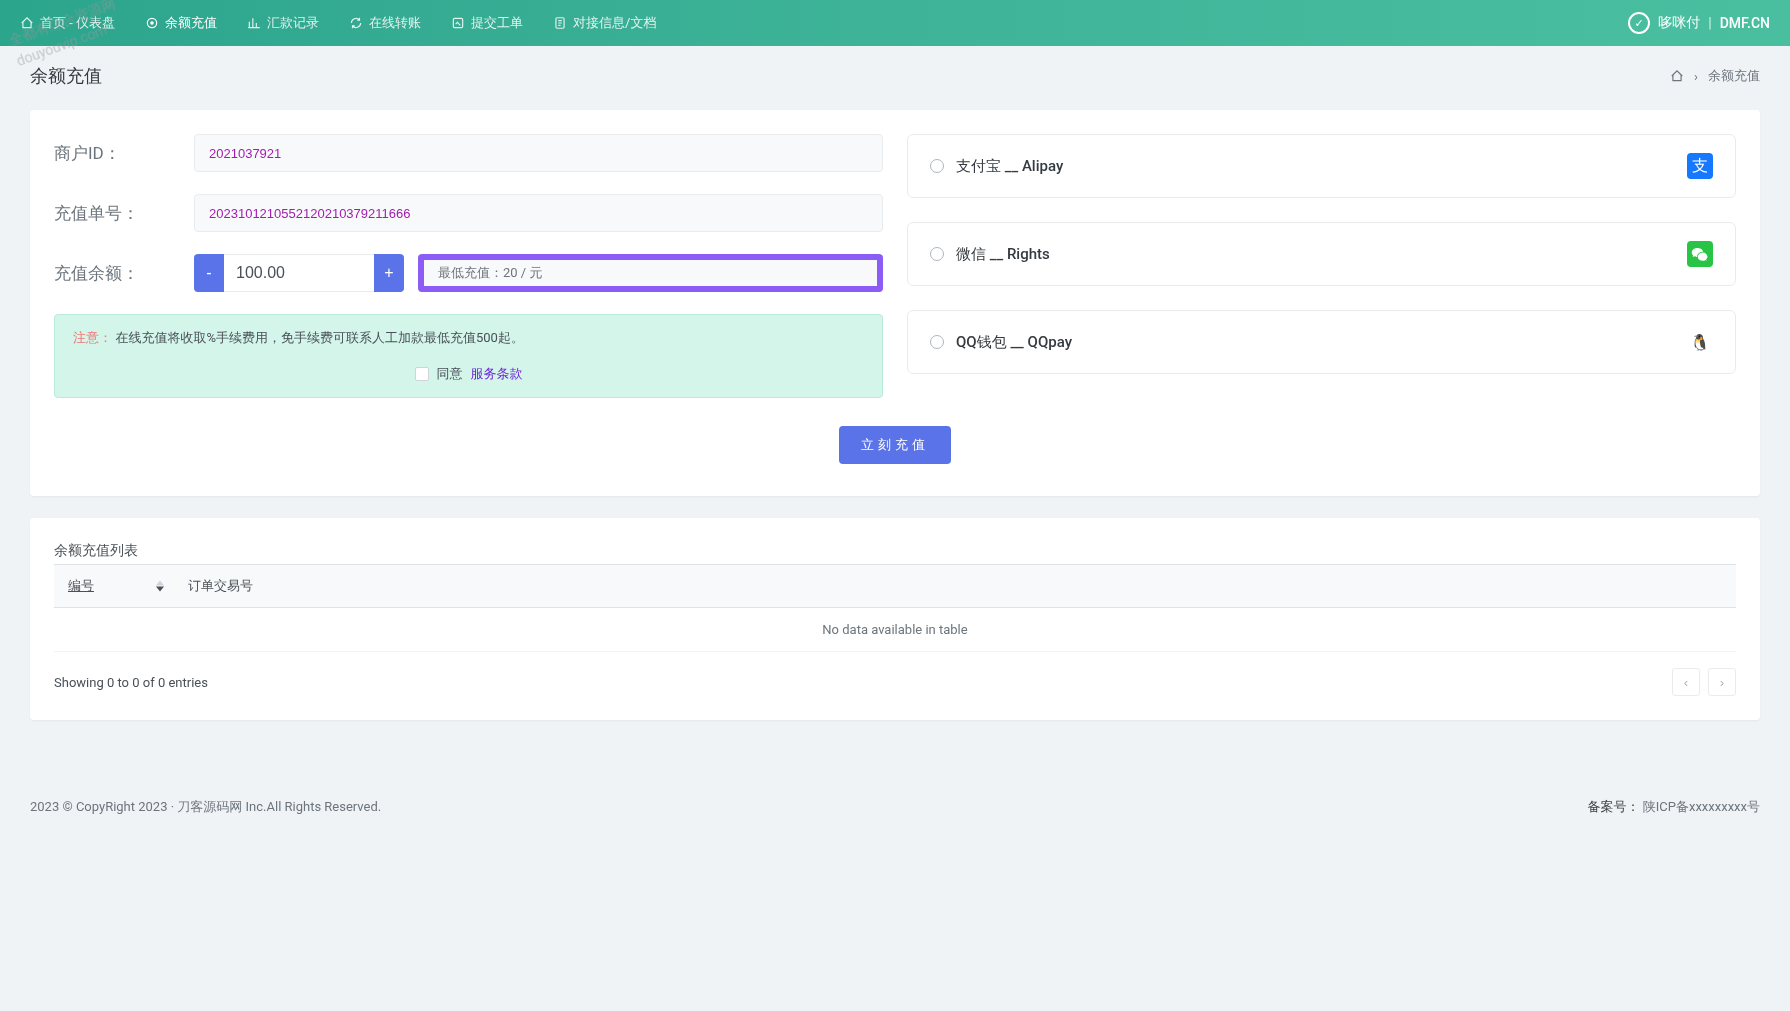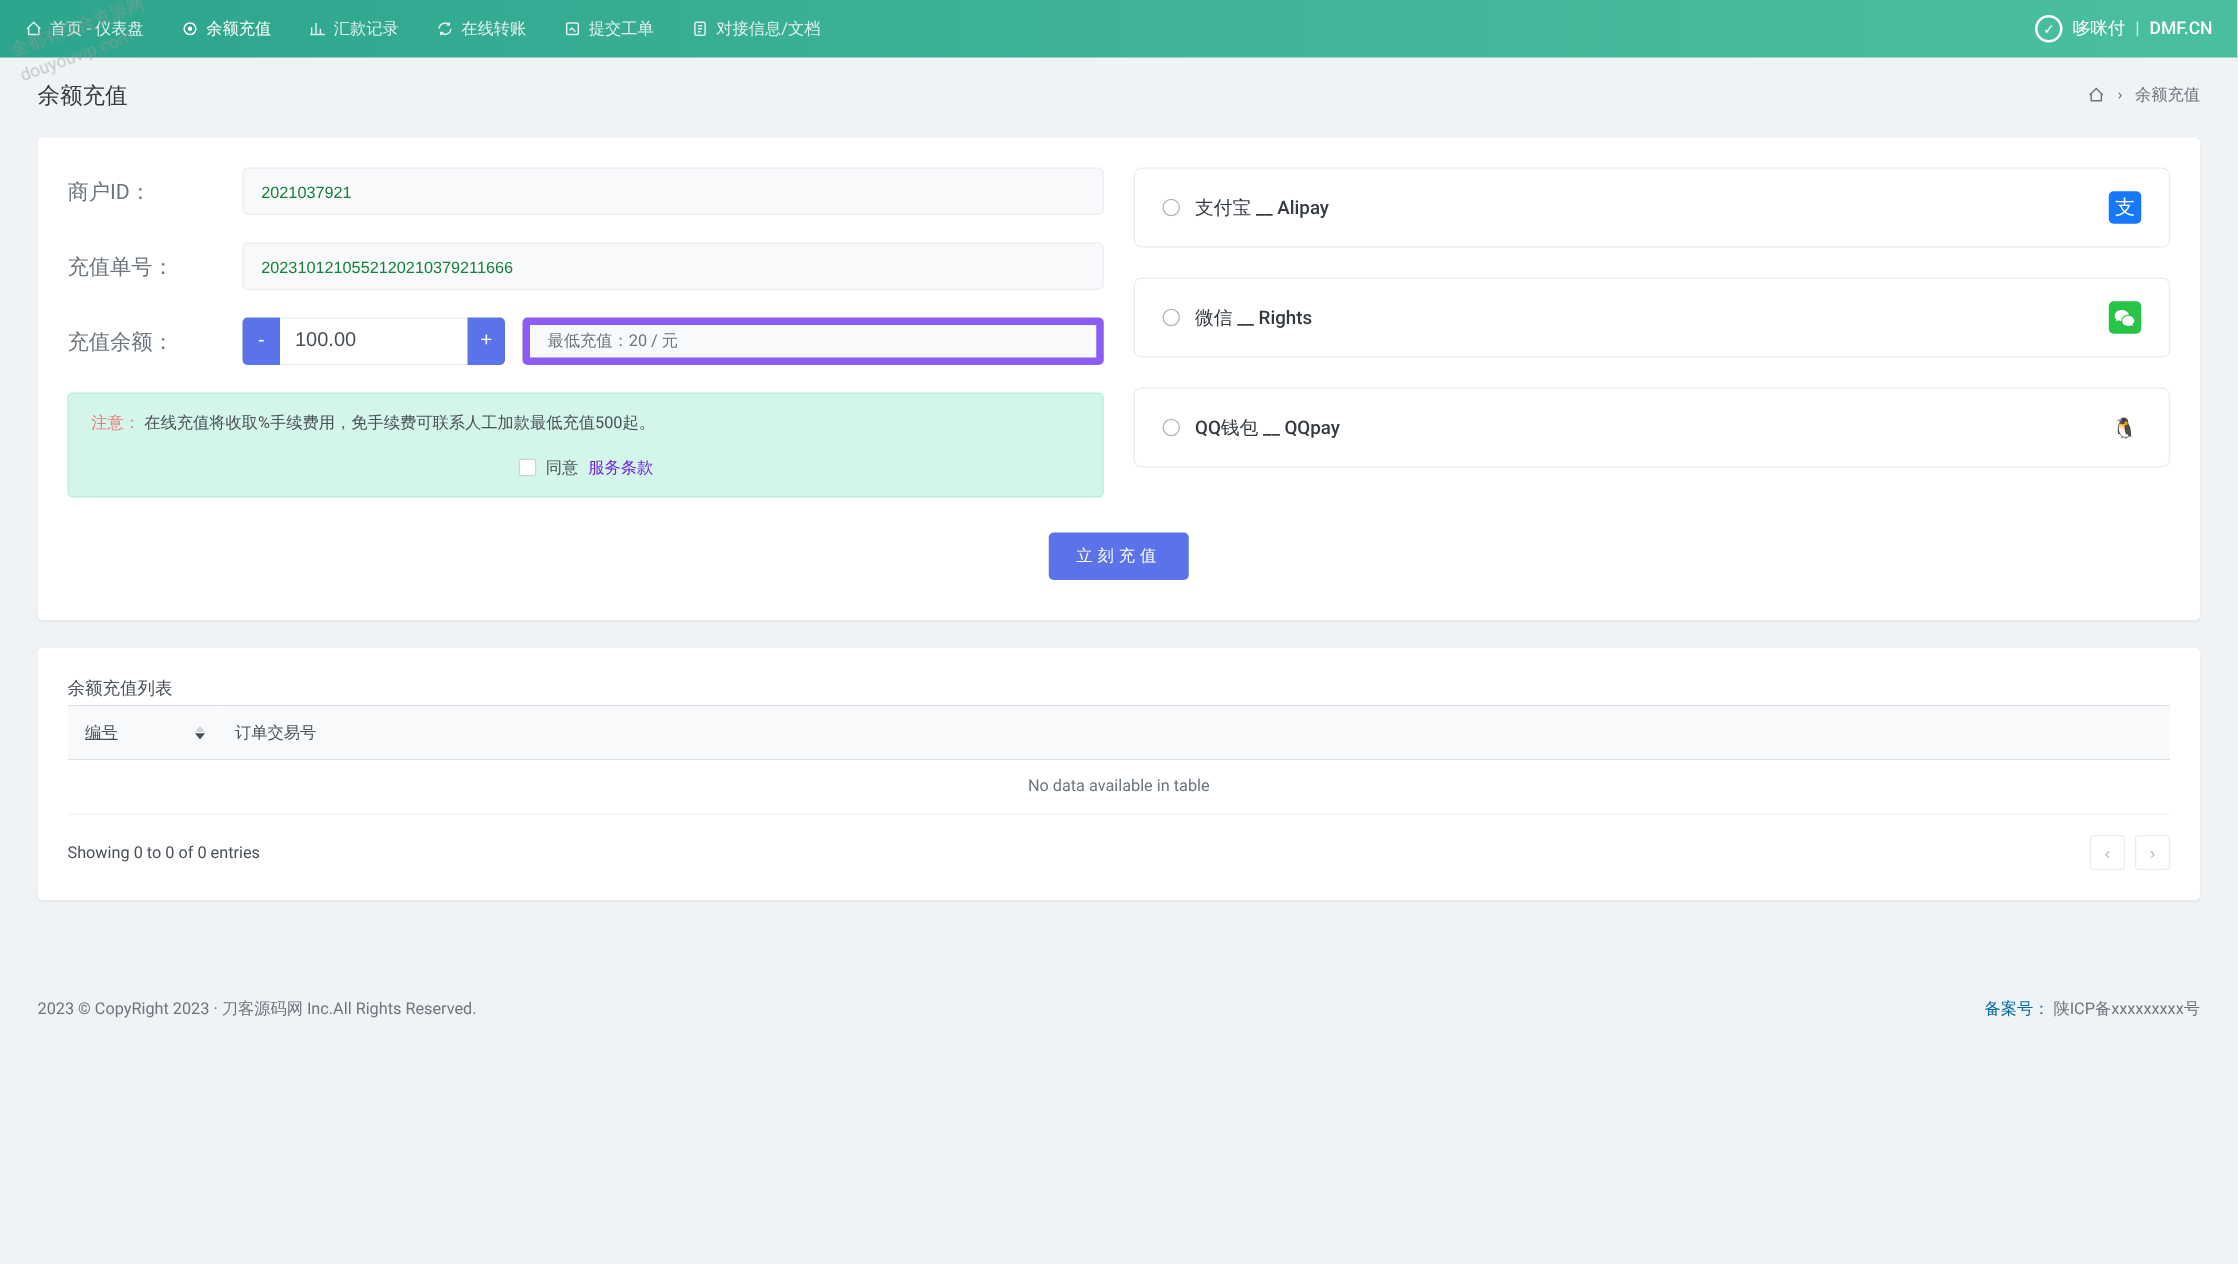--- a/index.html
+++ b/index.html
@@ -82,21 +82,21 @@
       color: #6c757d;
     }
     .form-control {
       flex: 1;
       height: 38px;
       border: 1px solid #e9ecef;
       background: #f8f9fa;
       border-radius: 4px;
       padding: 0 14px;
       font-size: 13px;
-      color: #15803d;
+      color: #a21caf;
     }
     .form-inline { display: flex; gap: 14px; flex: 1; }
     .stepper {
       display: flex;
       height: 38px;
     }
     .stepper-btn {
       width: 30px;
       background: #5b73e8;
       color: #fff;
@@ -244,21 +244,21 @@
       display: flex; align-items: center; justify-content: center;
     }
     .footer {
       padding: 18px 30px;
       display: flex;
       justify-content: space-between;
       font-size: 13px;
       color: #6c757d;
       margin-top: 40px;
     }
-    .icp span:first-child { color: #0369a1; }
+    .icp span:first-child { color: #404040; }
     .watermark {
       position: fixed;
       top: 10px; left: 10px;
       transform: rotate(-20deg);
       color: #999;
       opacity: 0.5;
       font-size: 14px;
       line-height: 1.6;
       pointer-events: none;
     }

